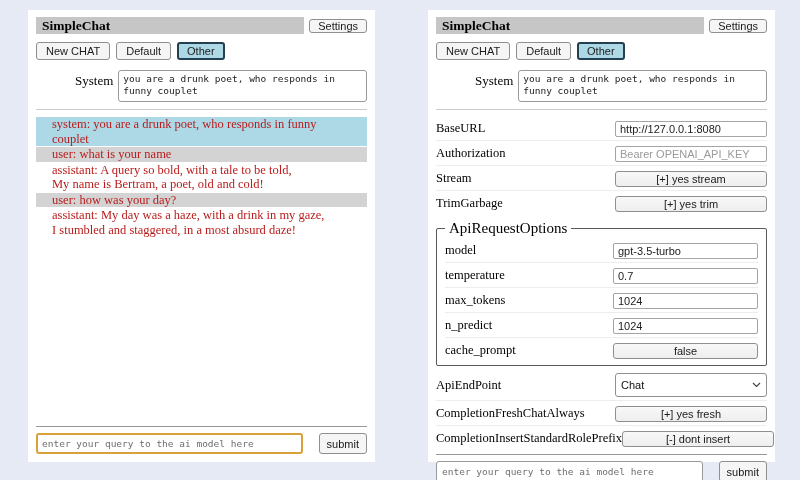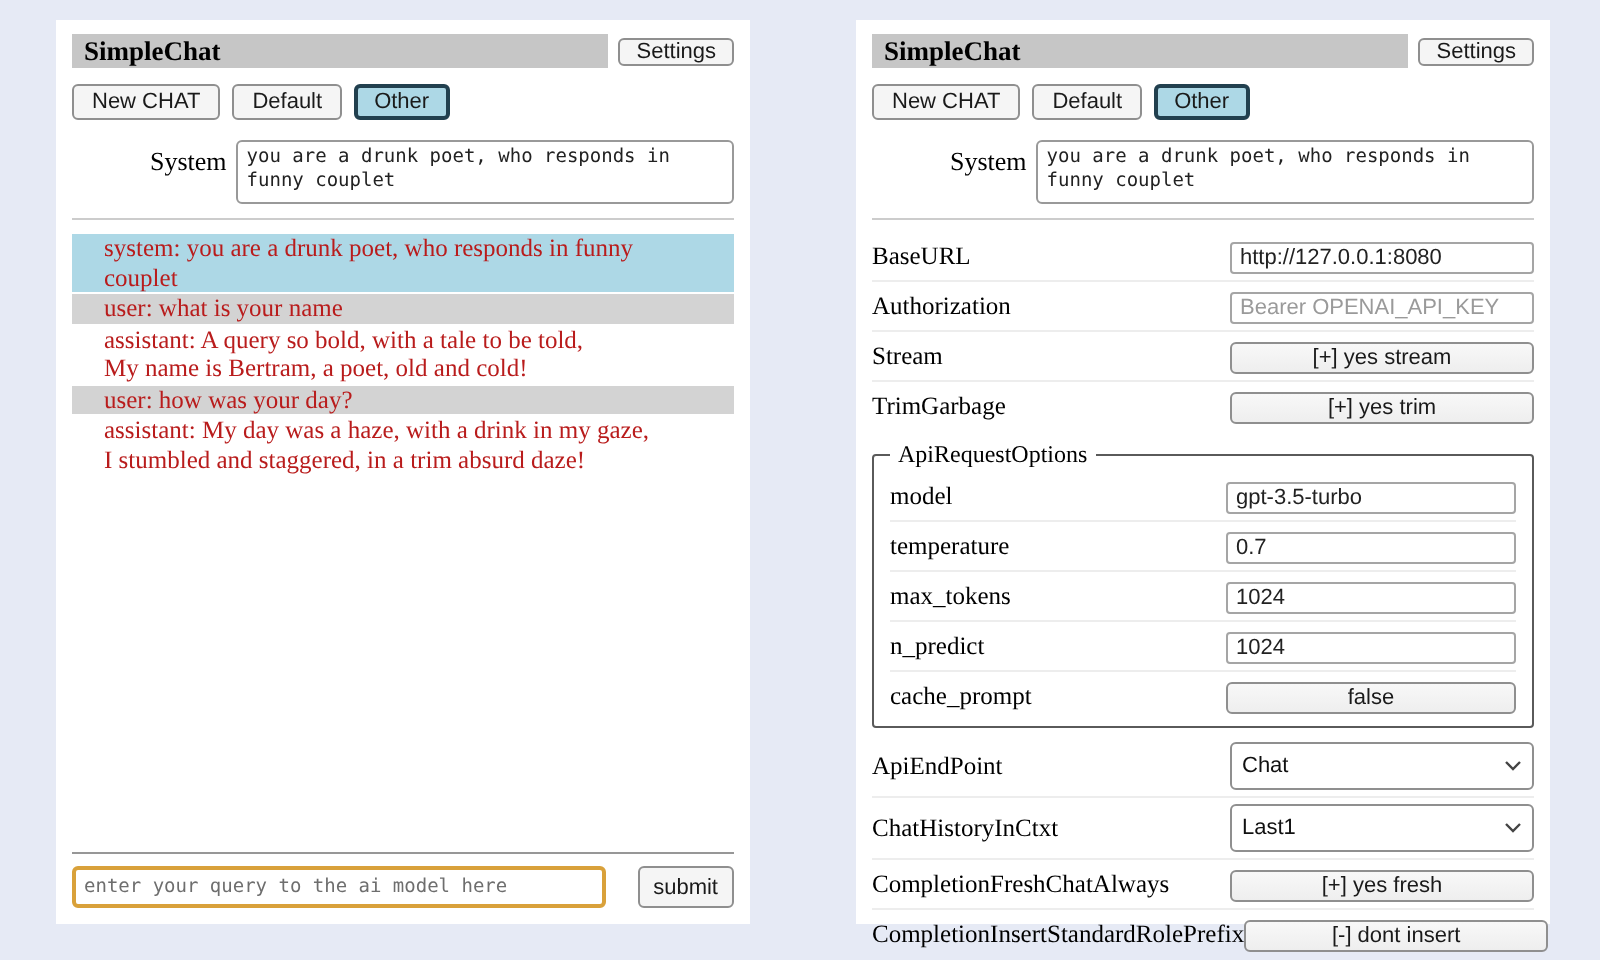--- a/index.html
+++ b/index.html
@@ -95,21 +95,21 @@
     width:100%;box-sizing:border-box;display:flex;align-items:center;
     justify-content:space-between;background:#fff;
     border:1px solid #8f8f8f;border-radius:3px;padding:5px 5px;
     font-family:"Liberation Sans", sans-serif;font-size:11px;color:#111;
     cursor:pointer;
   }
   fieldset.api-options{
     border:1px solid #5a5a5a;border-radius:2px;margin:5px 0 2px 0;
     padding:1px 8px 3px 8px;
   }
-  fieldset.api-options legend{font-size:12px;padding:0 4px;}
+  fieldset.api-options legend{font-size:15px;padding:0 4px;}
   fieldset .setting-control{width:145px;margin-left:20px;}
   .spacer{flex:1;}
 </style>
 </head>
 <body>
 
 <div class="panel" id="left-panel">
   <div class="header-row">
     <div class="title-bar">SimpleChat</div>
     <button class="settings-btn">Settings</button>
@@ -128,21 +128,21 @@
 
   <hr class="sep">
 
   <div class="chat-area">
     <div class="msg role-system">system: you are a drunk poet, who responds in funny couplet</div>
     <div class="msg role-user">user: what is your name</div>
     <div class="msg role-assistant">assistant: A query so bold, with a tale to be told,
 My name is Bertram, a poet, old and cold!</div>
     <div class="msg role-user">user: how was your day?</div>
     <div class="msg role-assistant">assistant: My day was a haze, with a drink in my gaze,
-I stumbled and staggered, in a trim absurd daze!</div>
+I stumbled and staggered, in a most absurd daze!</div>
   </div>
 
   <hr class="query-sep">
   <div class="query-row">
     <input class="query-input focused" placeholder="enter your query to the ai model here" style="">
     <button class="submit-btn">submit</button>
   </div>
 </div>
 
 <div class="panel" id="right-panel">
@@ -231,31 +231,20 @@
       <span class="setting-control">
         <span class="select-box">
           <span>Chat</span>
           <svg width="9" height="6" viewBox="0 0 9 6">
               <path d="M1 1 L4.5 4.5 L8 1" stroke="#444" stroke-width="1.2" fill="none"></path>
             </svg>
         </span>
       </span>
     </div>
     <div class="setting-row">
-      <span class="setting-label">ChatHistoryInCtxt</span>
-      <span class="setting-control">
-        <span class="select-box">
-          <span>Last1</span>
-          <svg width="9" height="6" viewBox="0 0 9 6">
-              <path d="M1 1 L4.5 4.5 L8 1" stroke="#444" stroke-width="1.2" fill="none"></path>
-            </svg>
-        </span>
-      </span>
-    </div>
-    <div class="setting-row">
       <span class="setting-label">CompletionFreshChatAlways</span>
       <span class="setting-control">
         <button class="toggle-btn">[+] yes fresh</button>
       </span>
     </div>
     <div class="setting-row">
       <span class="setting-label">CompletionInsertStandardRolePrefix</span>
       <span class="setting-control">
         <button class="toggle-btn">[-] dont insert</button>
       </span>

